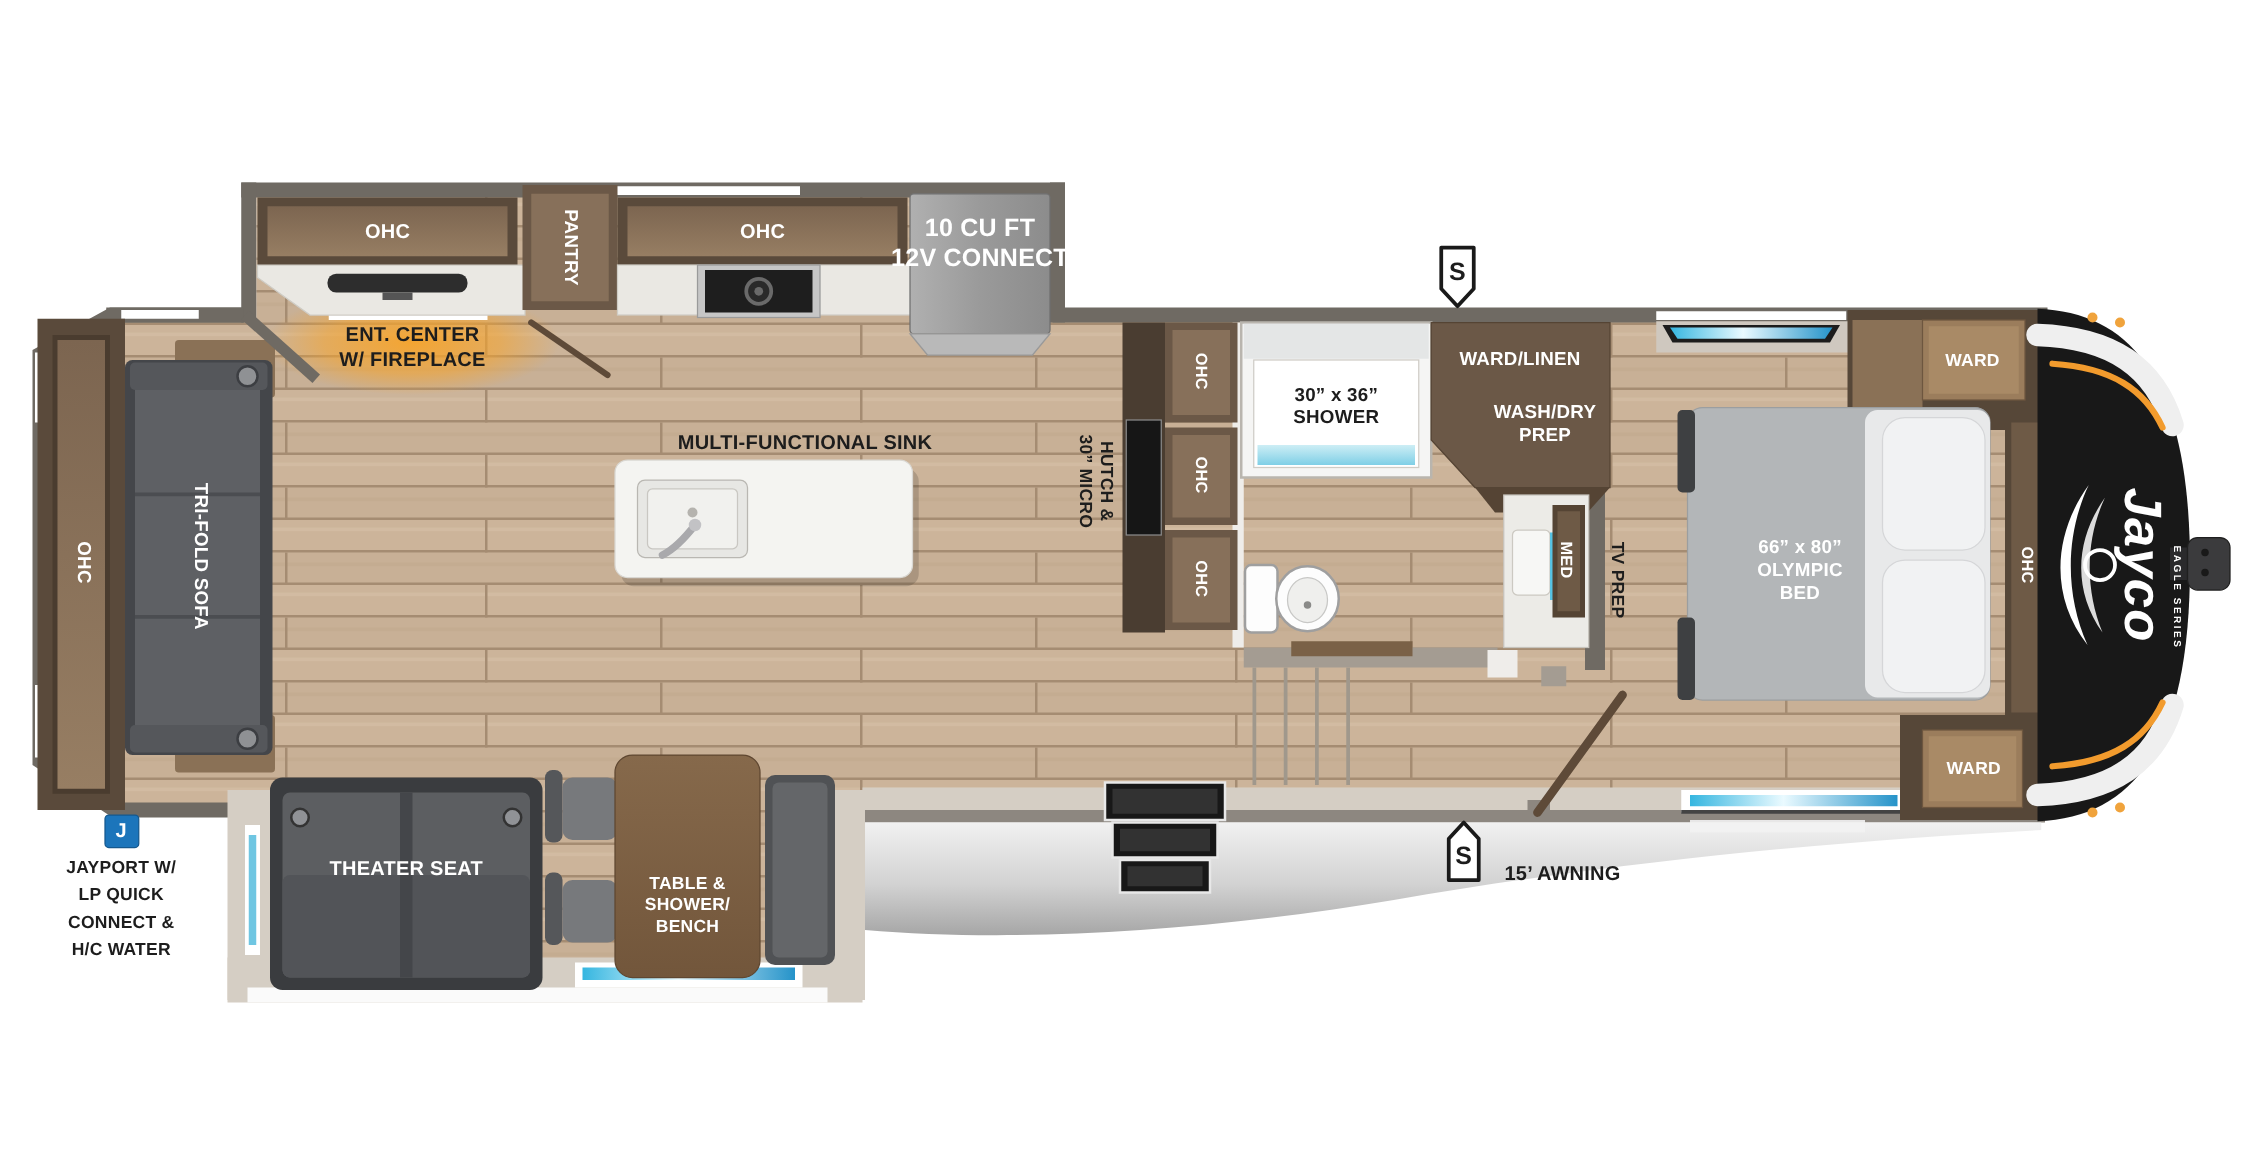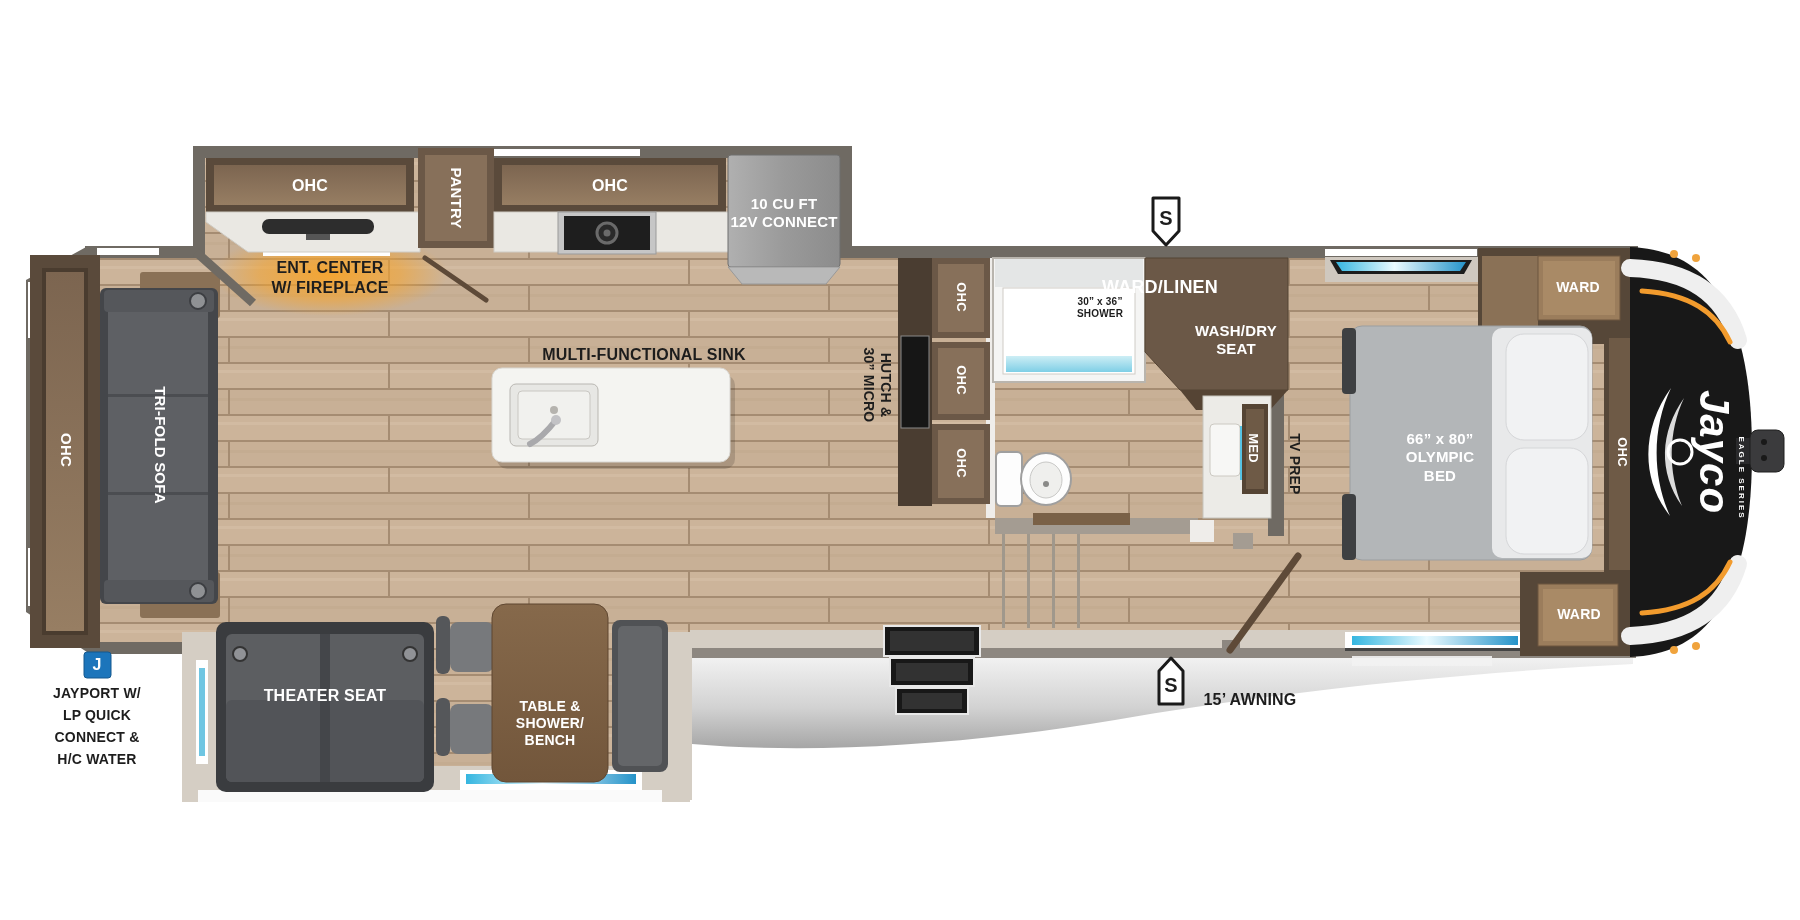--- a/index.html
+++ b/index.html
@@ -312,40 +312,40 @@
 
 <div class="lbl rot" style="left:66px;top:450px;font-size:15px;">OHC</div>
 <div class="lbl rot" style="left:160px;top:445px;font-size:15px;">TRI-FOLD SOFA</div>
 <div class="lbl" style="left:310px;top:186px;font-size:16px;">OHC</div>
 <div class="lbl dark" style="left:330px;top:278px;font-size:16px;">
   <span>ENT. CENTER</span><br>
   <span>W/ FIREPLACE</span>
 </div>
 <div class="lbl rot" style="left:456px;top:198px;font-size:15px;">PANTRY</div>
 <div class="lbl" style="left:610px;top:186px;font-size:16px;">OHC</div>
-<div class="lbl" style="left:784px;top:213px;font-size:15px;">
+<div class="lbl" style="left:784px;top:195px;font-size:20px;">
   <span>10 CU FT</span><br>
   <span>12V CONNECT</span>
 </div>
 <div class="lbl dark" style="left:608px;top:355px;font-size:16px;margin-left:36px;">MULTI-FUNCTIONAL SINK</div>
 <div class="lbl dark rot" style="left:877px;top:385px;font-size:14px;">
   <span>HUTCH &amp;</span><br>
   <span>30” MICRO</span>
 </div>
 <div class="lbl rot" style="left:961px;top:297px;font-size:13px;">OHC</div>
 <div class="lbl rot" style="left:961px;top:380px;font-size:13px;">OHC</div>
 <div class="lbl rot" style="left:961px;top:463px;font-size:13px;">OHC</div>
-<div class="lbl dark" style="left:1069px;top:308px;font-size:10px;margin-left:31px;">
+<div class="lbl dark" style="left:1069px;top:326px;font-size:15px;">
   <span>30” x 36”</span><br>
   <span>SHOWER</span>
 </div>
-<div class="lbl" style="left:1160px;top:288px;font-size:18px;">WARD/LINEN</div>
+<div class="lbl" style="left:1216px;top:288px;font-size:15px;">WARD/LINEN</div>
 <div class="lbl" style="left:1236px;top:340px;font-size:15px;">
   <span>WASH/DRY</span><br>
-  <span>SEAT</span>
+  <span>PREP</span>
 </div>
 <div class="lbl rot" style="left:1253px;top:448px;font-size:13px;">MED</div>
 <div class="lbl dark rot" style="left:1294px;top:464px;font-size:14px;">TV PREP</div>
 <div class="lbl" style="left:1578px;top:288px;font-size:14px;">WARD</div>
 <div class="lbl rot" style="left:1622px;top:452px;font-size:13px;">OHC</div>
 <div class="lbl" style="left:1440px;top:457px;font-size:15px;">
   <span>66” x 80”</span><br>
   <span>OLYMPIC</span><br>
   <span>BED</span>
 </div>

